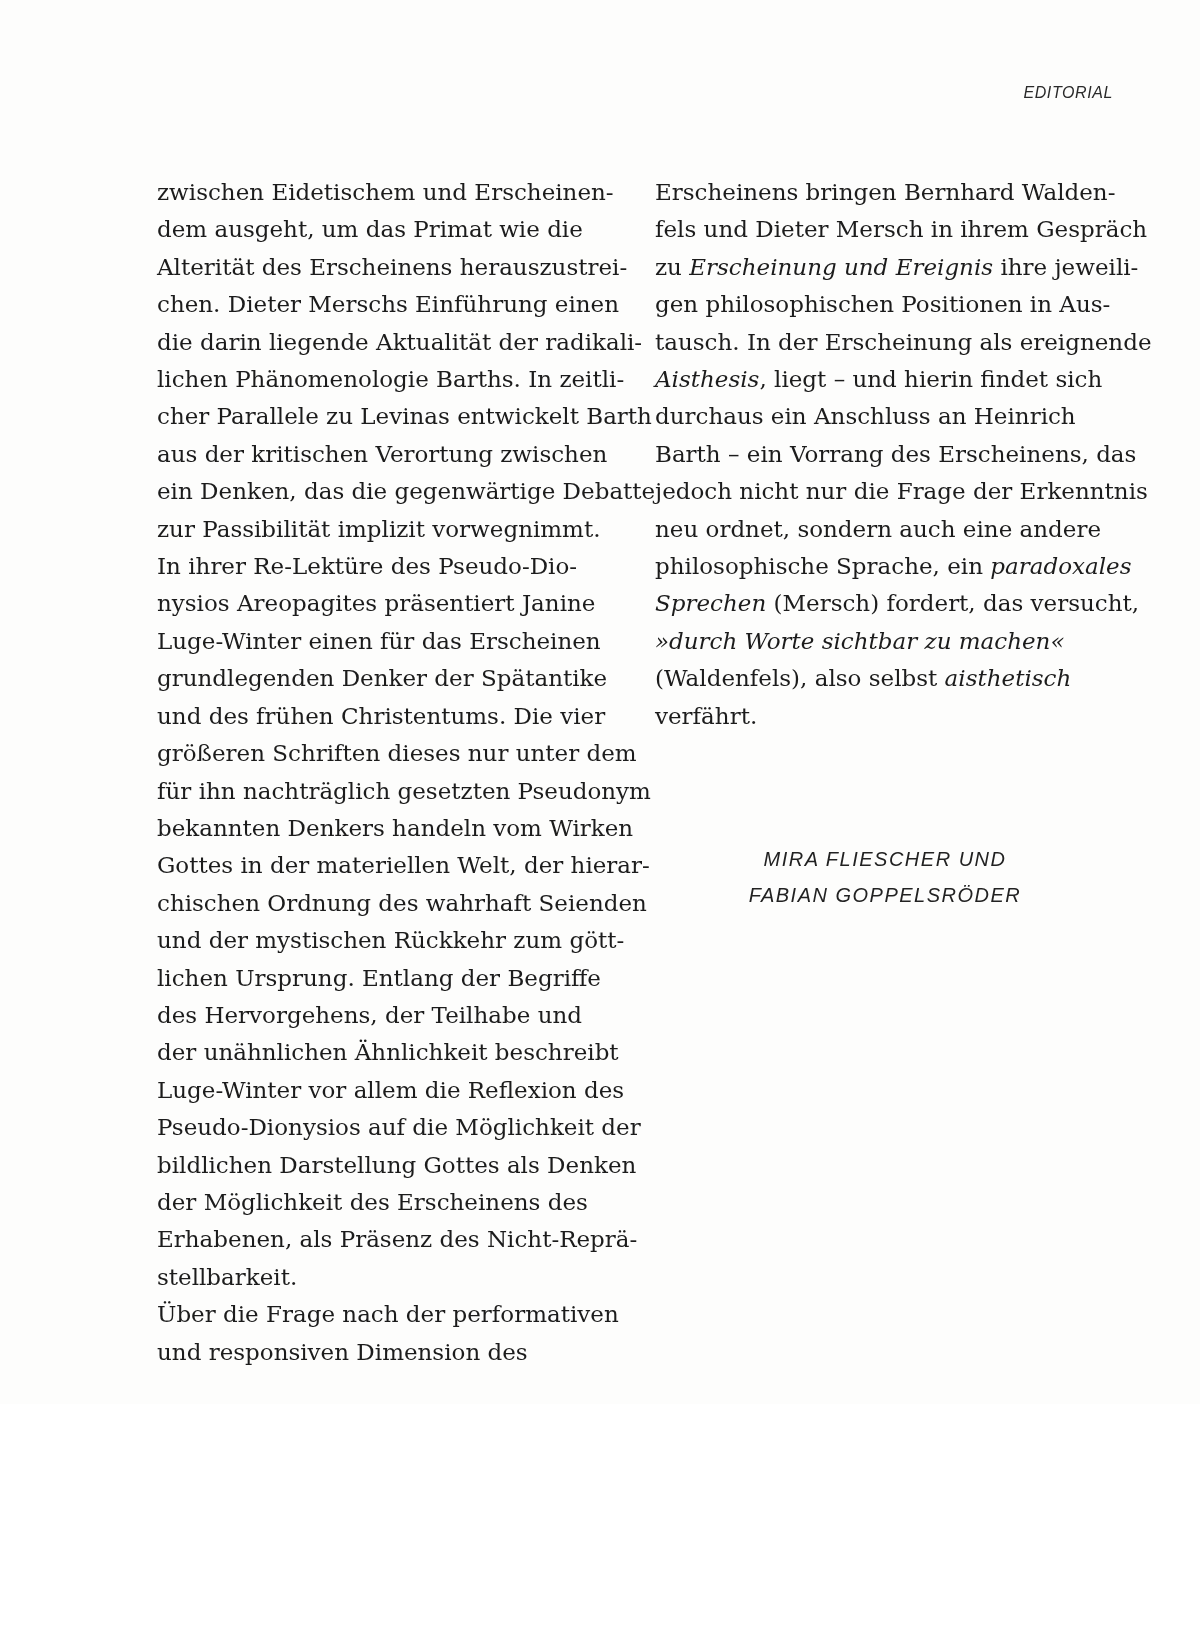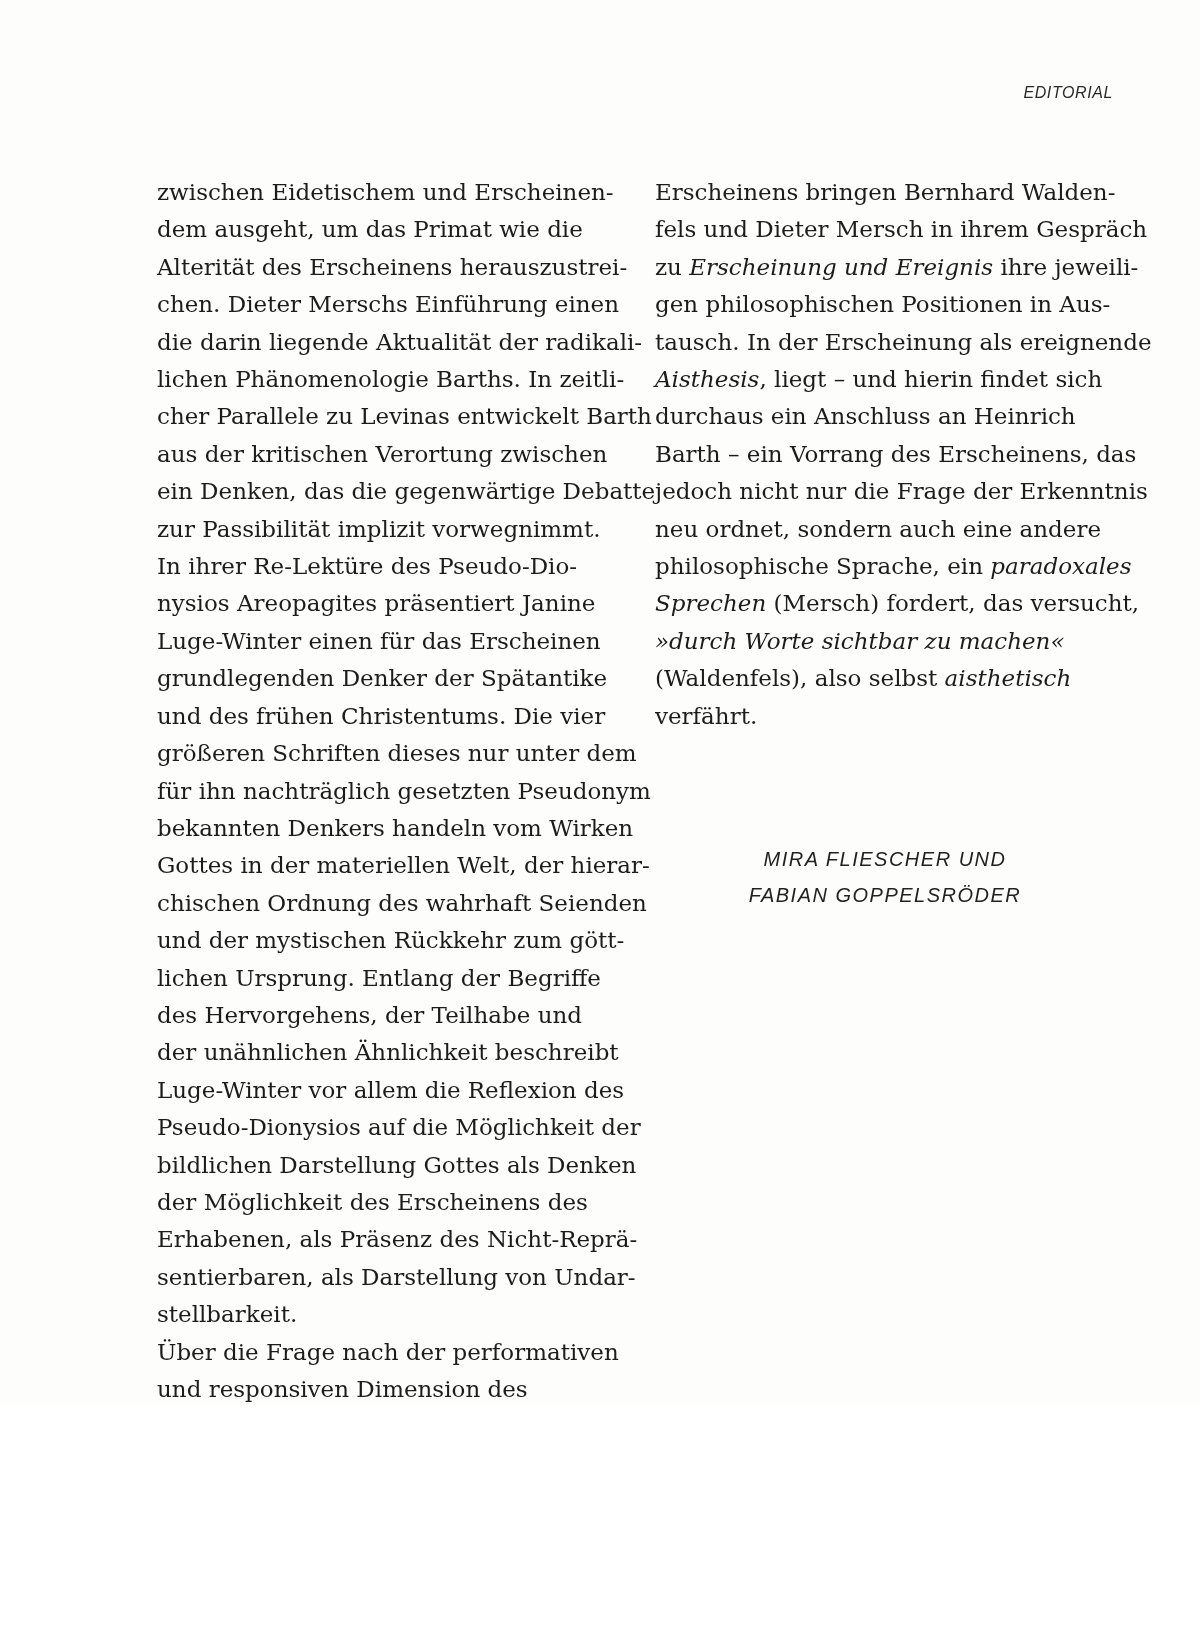--- a/index.html
+++ b/index.html
@@ -91,21 +91,20 @@
       <div class="line"><span>chischen Ordnung des wahrhaft Seienden</span></div>
       <div class="line"><span>und der mystischen Rückkehr zum gött-</span></div>
       <div class="line"><span>lichen Ursprung. Entlang der Begriffe</span></div>
       <div class="line"><span>des Hervorgehens, der Teilhabe und</span></div>
       <div class="line"><span>der unähnlichen Ähnlichkeit beschreibt</span></div>
       <div class="line"><span>Luge-Winter vor allem die Reflexion des</span></div>
       <div class="line"><span>Pseudo-Dionysios auf die Möglichkeit der</span></div>
       <div class="line"><span>bildlichen Darstellung Gottes als Denken</span></div>
       <div class="line"><span>der Möglichkeit des Erscheinens des</span></div>
       <div class="line"><span>Erhabenen, als Präsenz des Nicht-Reprä-</span></div>
-      <div class="line"><span>sentierbaren, als Darstellung von Undar-</span></div>
       <div class="line"><span>stellbarkeit.</span></div>
       <div class="line"><span>Über die Frage nach der performativen</span></div>
       <div class="line"><span>und responsiven Dimension des</span></div>
     </div>
 
   <div class="col col-right">
       <div class="line"><span>Erscheinens bringen Bernhard Walden-</span></div>
       <div class="line"><span>fels und Dieter Mersch in ihrem Gespräch</span></div>
       <div class="line"><span>zu </span><em>Erscheinung und Ereignis</em><span> ihre jeweili-</span></div>
       <div class="line"><span>gen philosophischen Positionen in Aus-</span></div>

